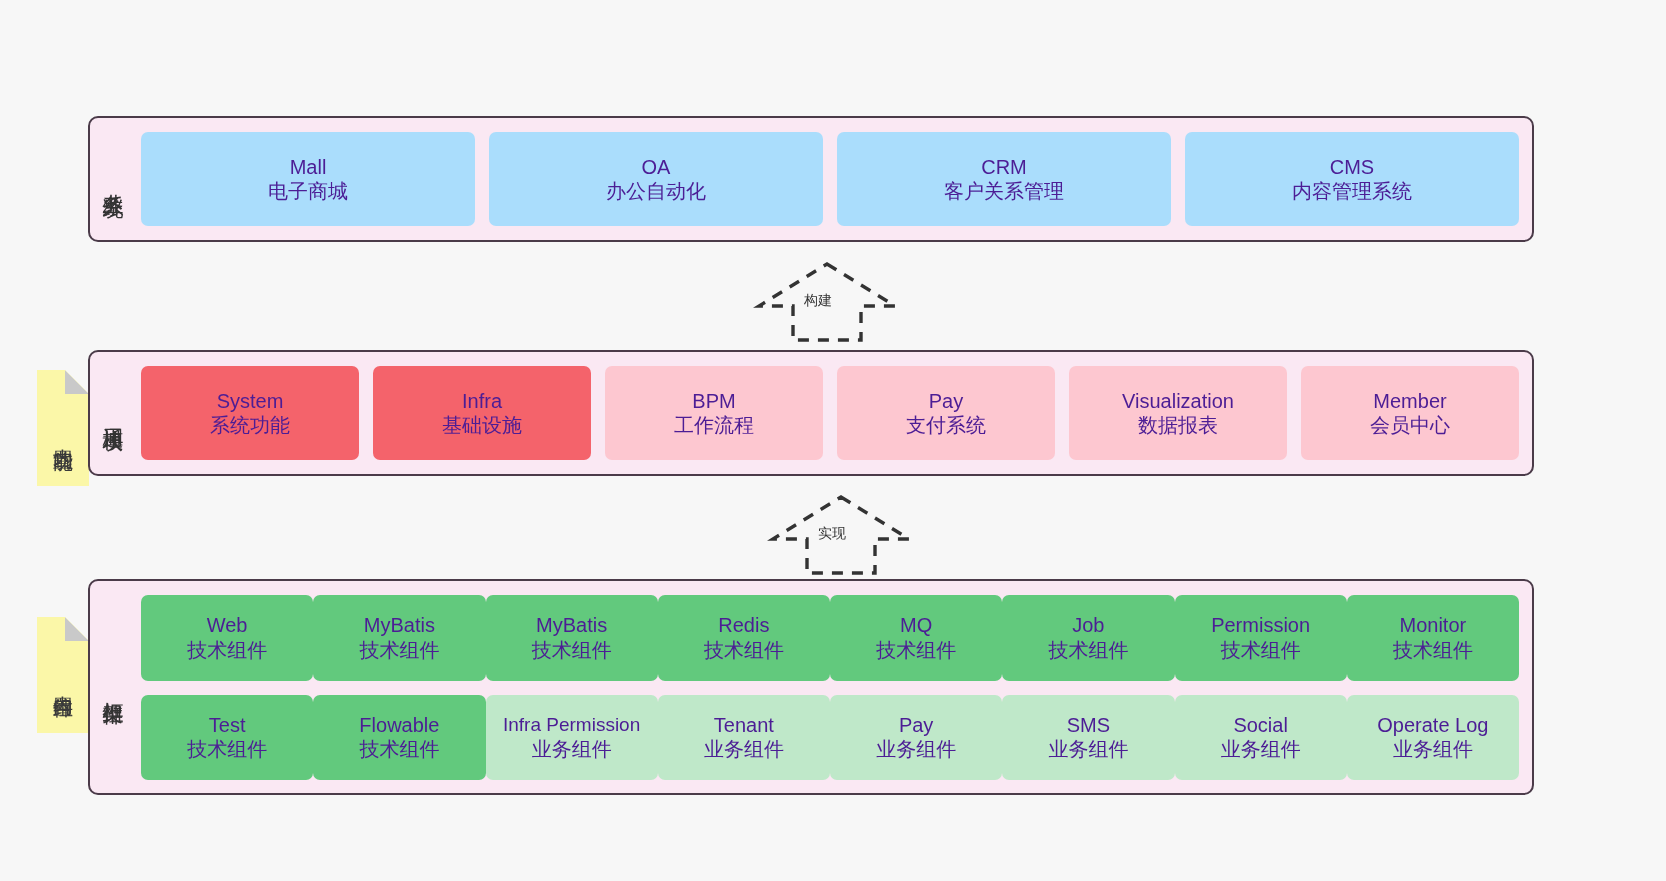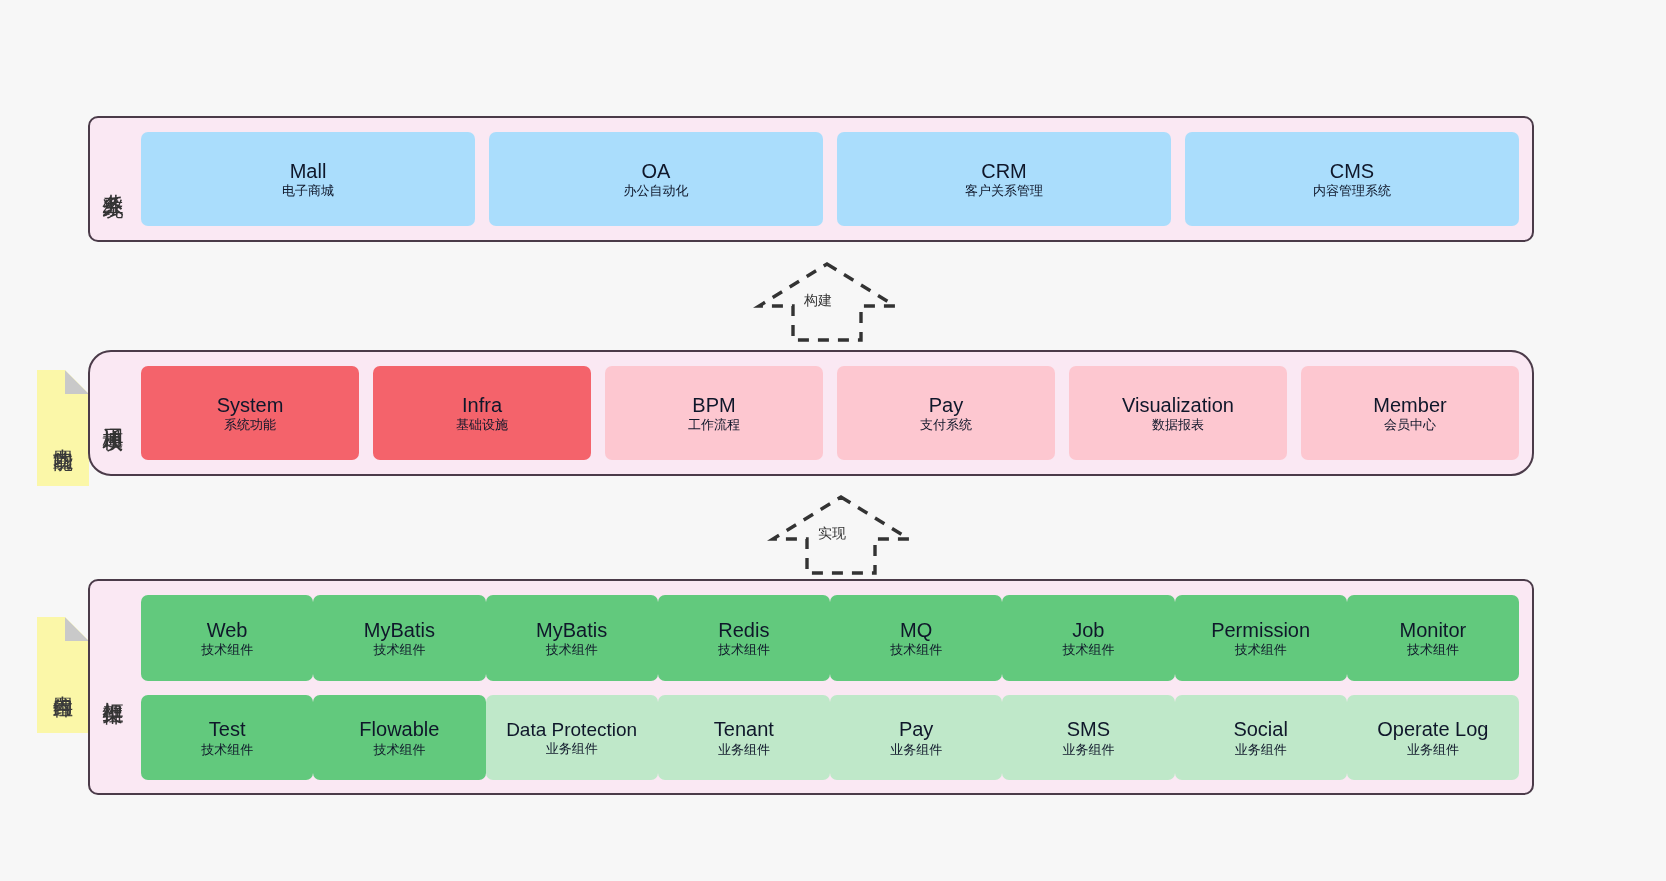--- a/index.html
+++ b/index.html
@@ -48,27 +48,27 @@
 
   
   .card{
     flex:1 1 0;
     border-radius:7px;
     display:flex;
     flex-direction:column;
     align-items:center;
     justify-content:center;
     text-align:center;
-    color:#0f172a;
+    color:#4c1d95;
     box-sizing:border-box;
     padding:4px 6px;
     line-height:1.22;
   }
   .card .t1{font-size:20px;}
-  .card .t2{font-size:13px;}
+  .card .t2{font-size:20px;}
   .card .t1.small{font-size:19px;}
 
   .c-blue{background:#aaddfc;}
   .c-red{background:#f4636b;}
   .c-pink{background:#fdc7d0;padding-left:6px;}
   .c-green{background:#62c97d;}
   .c-greenlt{background:#bfe8c9;}
 
   
   .note{
@@ -139,21 +139,21 @@
       <path d="M70 2 L138 44 L104 44 L104 78 L36 78 L36 44 L2 44 Z" stroke="#333" stroke-width="3.4" stroke-dasharray="11 9" stroke-linejoin="miter" fill="#f7f7f7"></path>
     </svg>
     <span class="arrow-label" style="left:45px;top:30px;background:transparent;">构建</span>
   </div>
 
   <div class="note" style="left:37px;top:370px;width:52px;height:116px;">
     <span>内置功能</span>
     <span class="note-fold"></span>
   </div>
 
-  <div class="band" id="band-1" style="left:88px;top:350px;width:1446px;height:126px;border-radius:23px;">
+  <div class="band" id="band-1" style="left:88px;top:350px;width:1446px;height:126px;">
     <div class="band-label">通用模块</div>
     <div class="band-body">
       <div class="card c-red">
         <span class="t1">System</span>
         <span class="t2">系统功能</span>
       </div>
       <div class="card c-red">
         <span class="t1">Infra</span>
         <span class="t2">基础设施</span>
       </div>
@@ -230,21 +230,21 @@
       <div class="row">
         <div class="card c-green">
           <span class="t1">Test</span>
           <span class="t2">技术组件</span>
         </div>
         <div class="card c-green">
           <span class="t1">Flowable</span>
           <span class="t2">技术组件</span>
         </div>
         <div class="card c-greenlt">
-          <span class="t1 small">Data Protection</span>
+          <span class="t1 small">Infra Permission</span>
           <span class="t2">业务组件</span>
         </div>
         <div class="card c-greenlt">
           <span class="t1">Tenant</span>
           <span class="t2">业务组件</span>
         </div>
         <div class="card c-greenlt">
           <span class="t1">Pay</span>
           <span class="t2">业务组件</span>
         </div>

